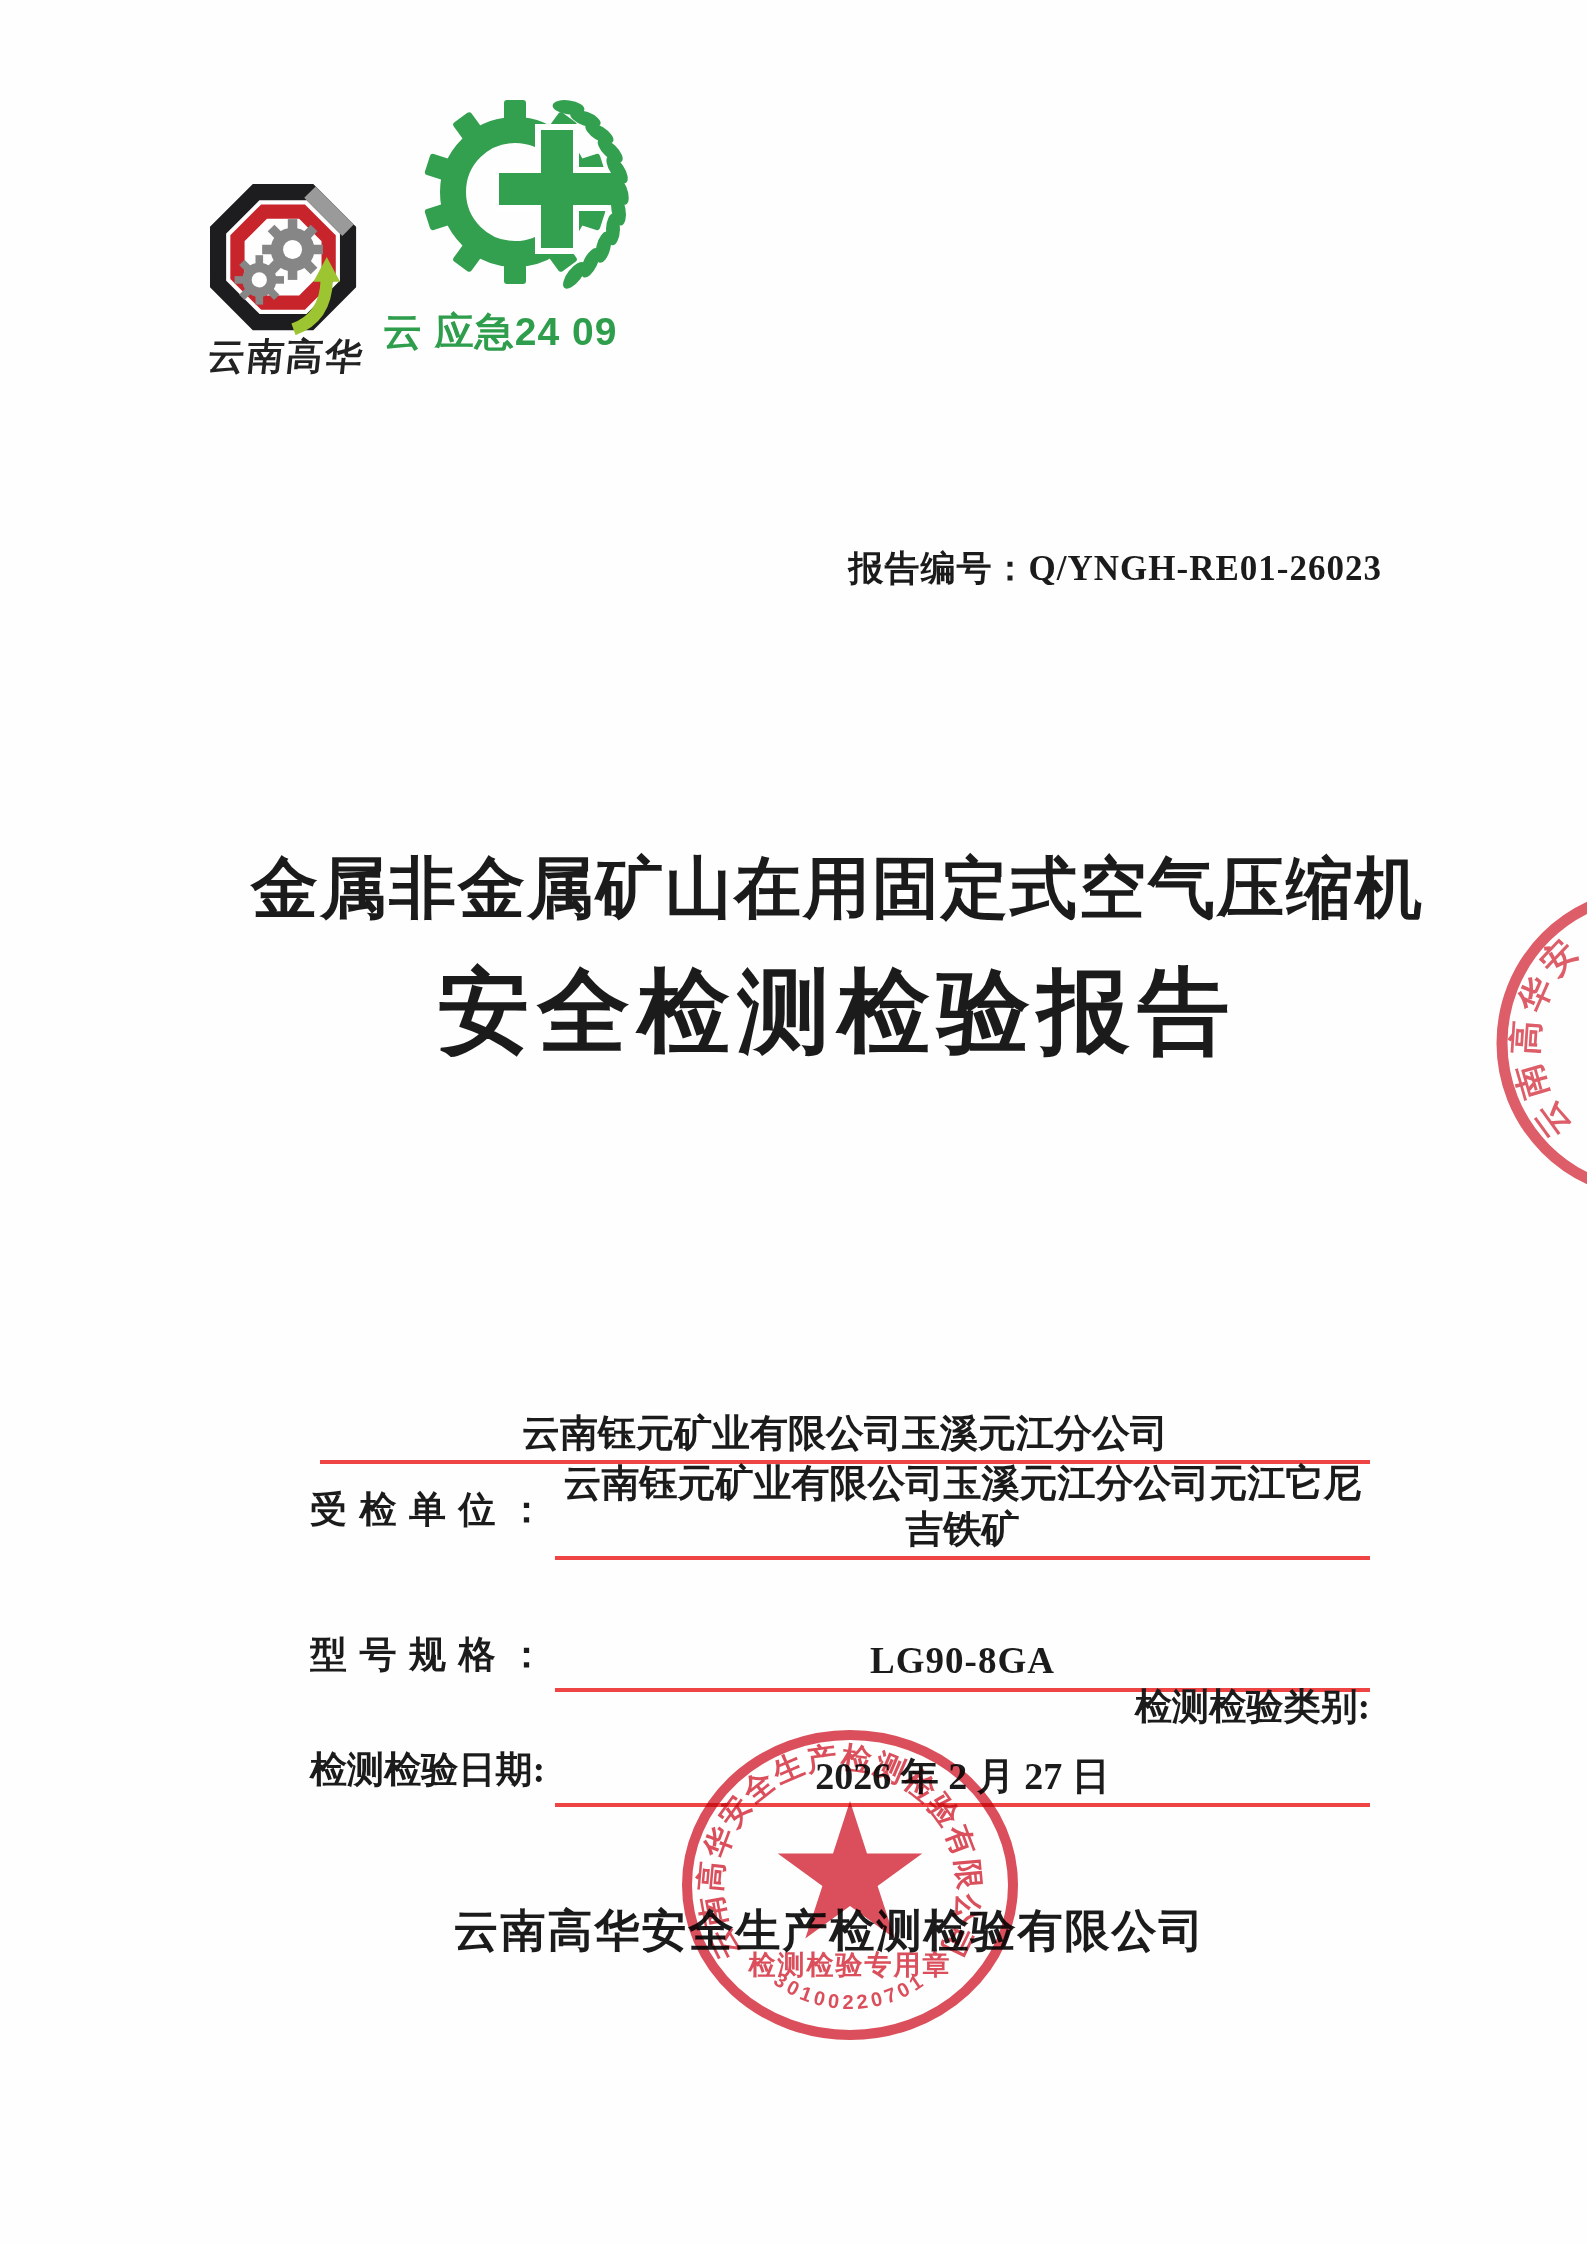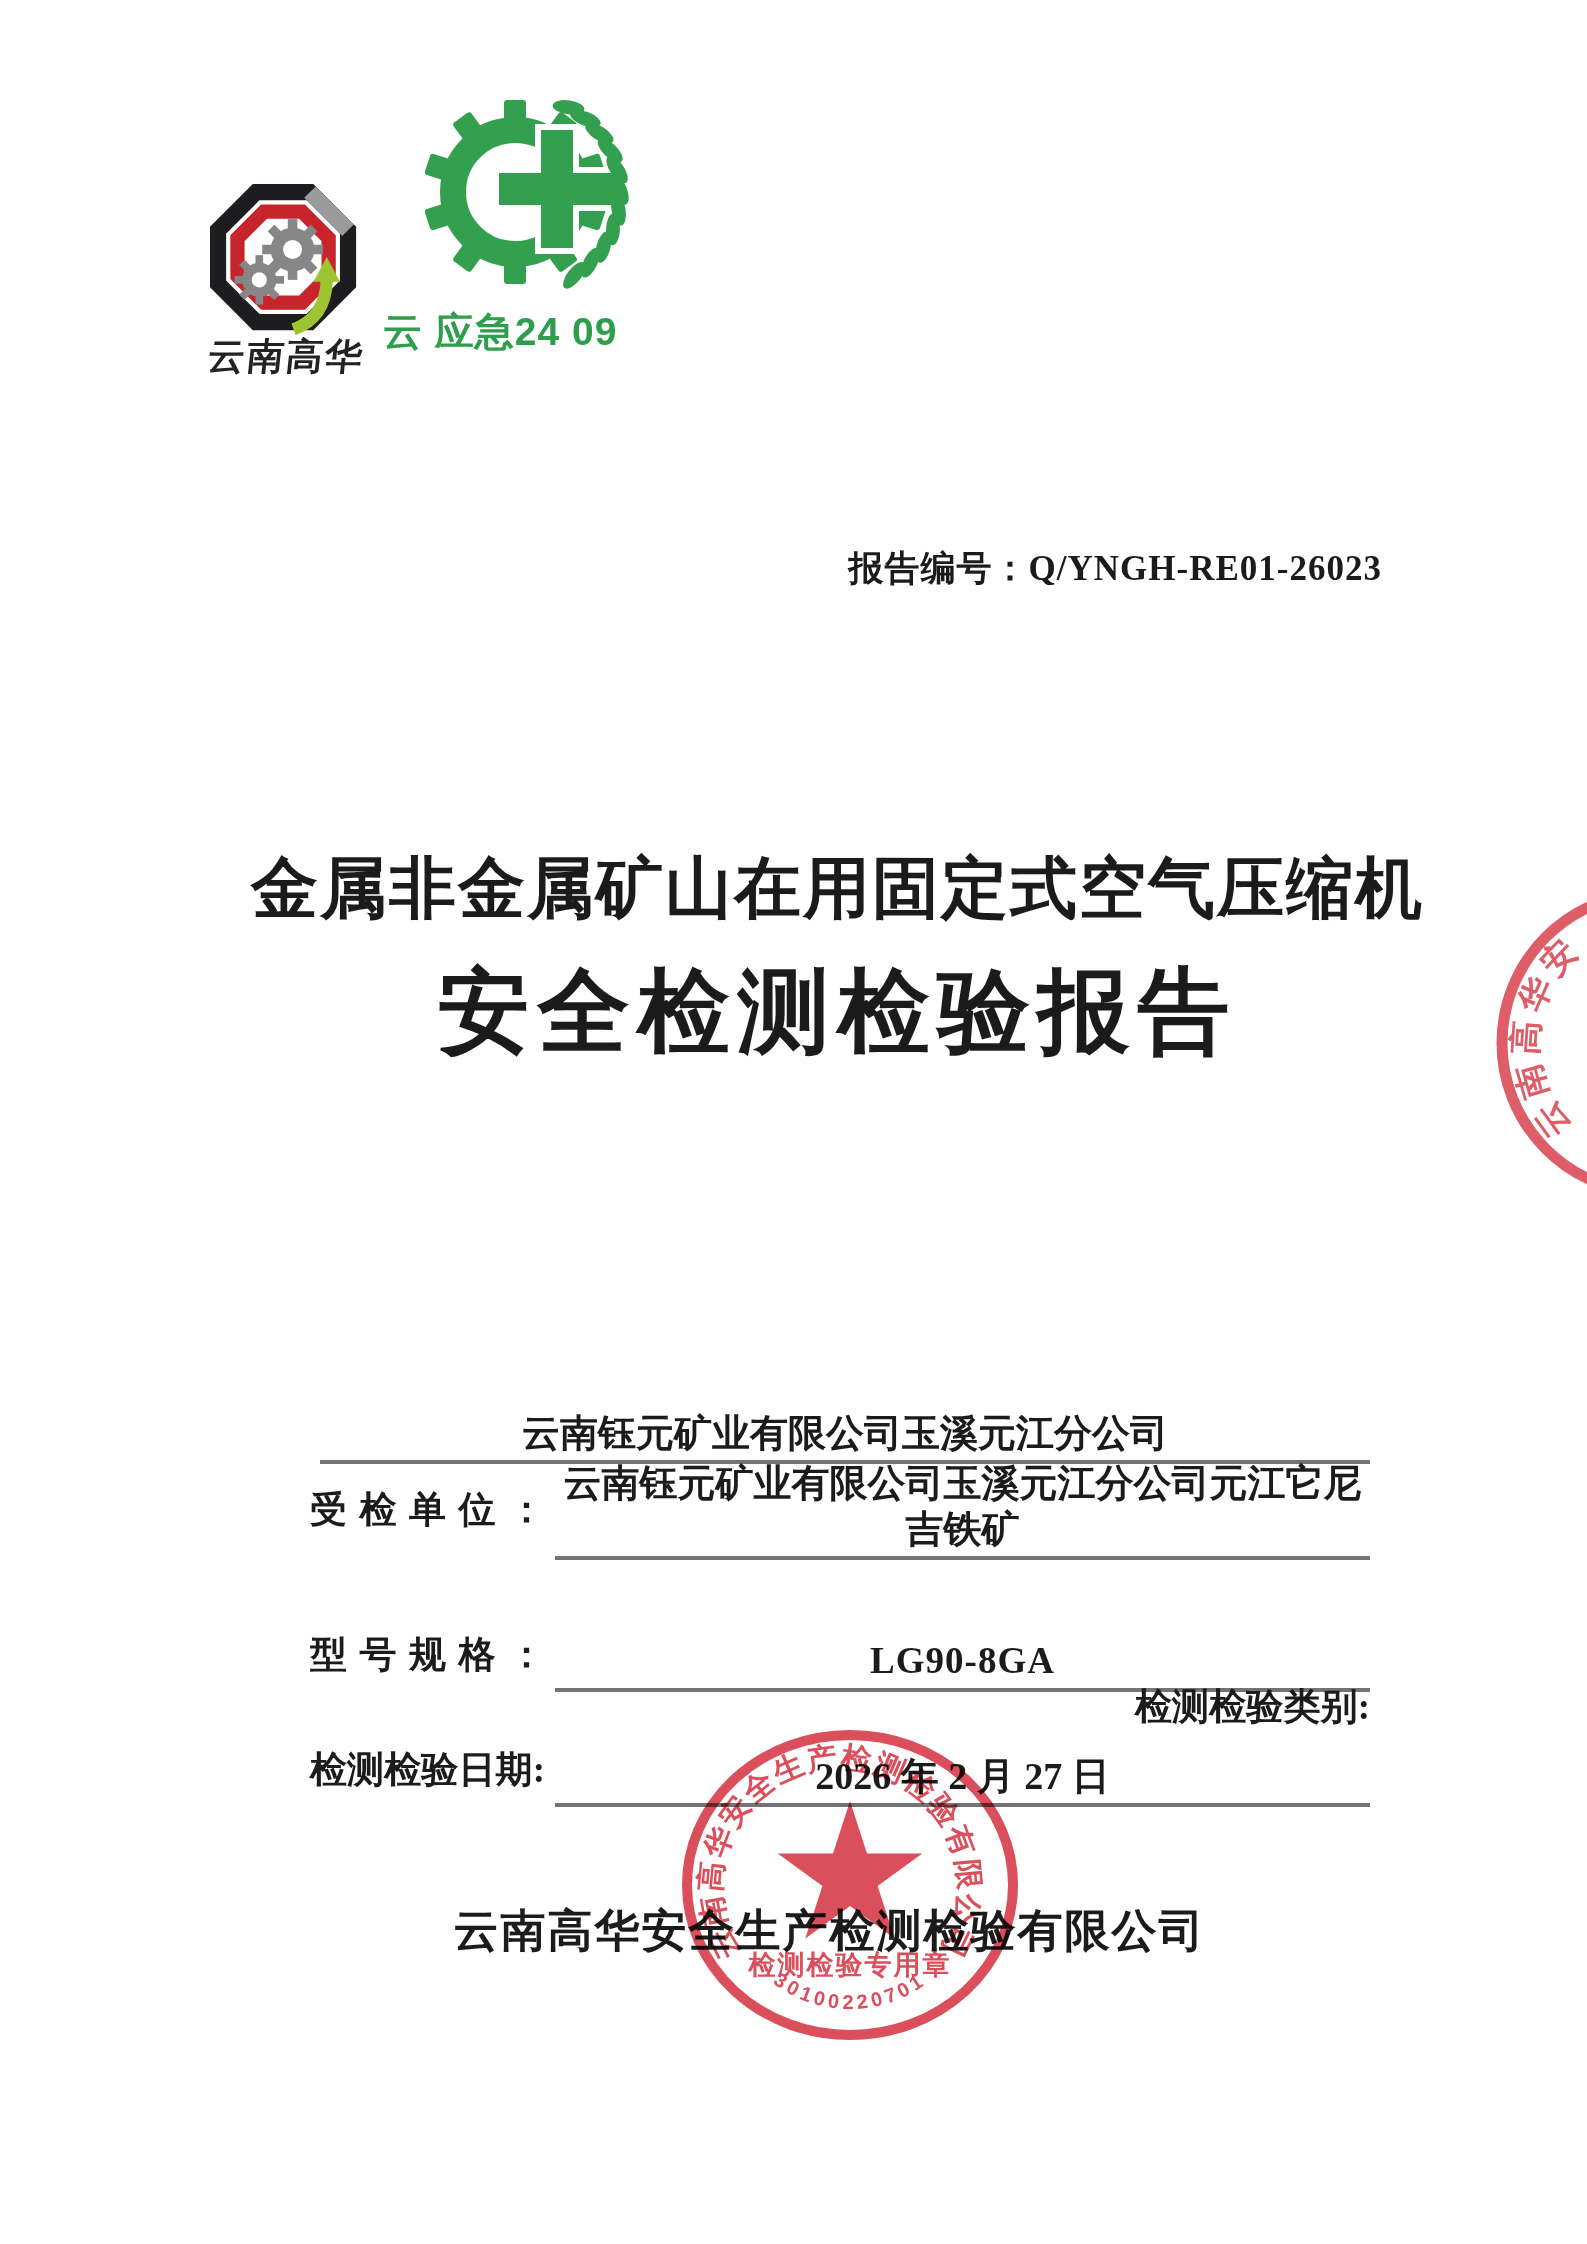--- a/index.html
+++ b/index.html
@@ -45,21 +45,21 @@
     display:flex;align-items:flex-end;
   }
   .flabel{
     width:235px;flex:0 0 235px;
     font-size:37px;font-weight:bold;
     text-align:justify;text-align-last:justify;
     padding-bottom:12px;white-space:nowrap;overflow:visible;
   }
   .fvalue{
     flex:1;margin-left:10px;
-    border-bottom:4px solid #737373;
+    border-bottom:4px solid #ef4444;
     min-height:100%;
     display:flex;align-items:flex-end;justify-content:center;
     text-align:center;
     font-size:38px;font-weight:bold;
     padding-bottom:4px;line-height:46px;font-family:Liberation Serif, serif;
   }
   .r1{top:1400px;height:64px;}
   .r2{top:1464px;height:92px;align-items:center;}
   .r2 .flabel{align-self:center;padding-bottom:0;}
   .r3{top:1558px;height:56px;}

